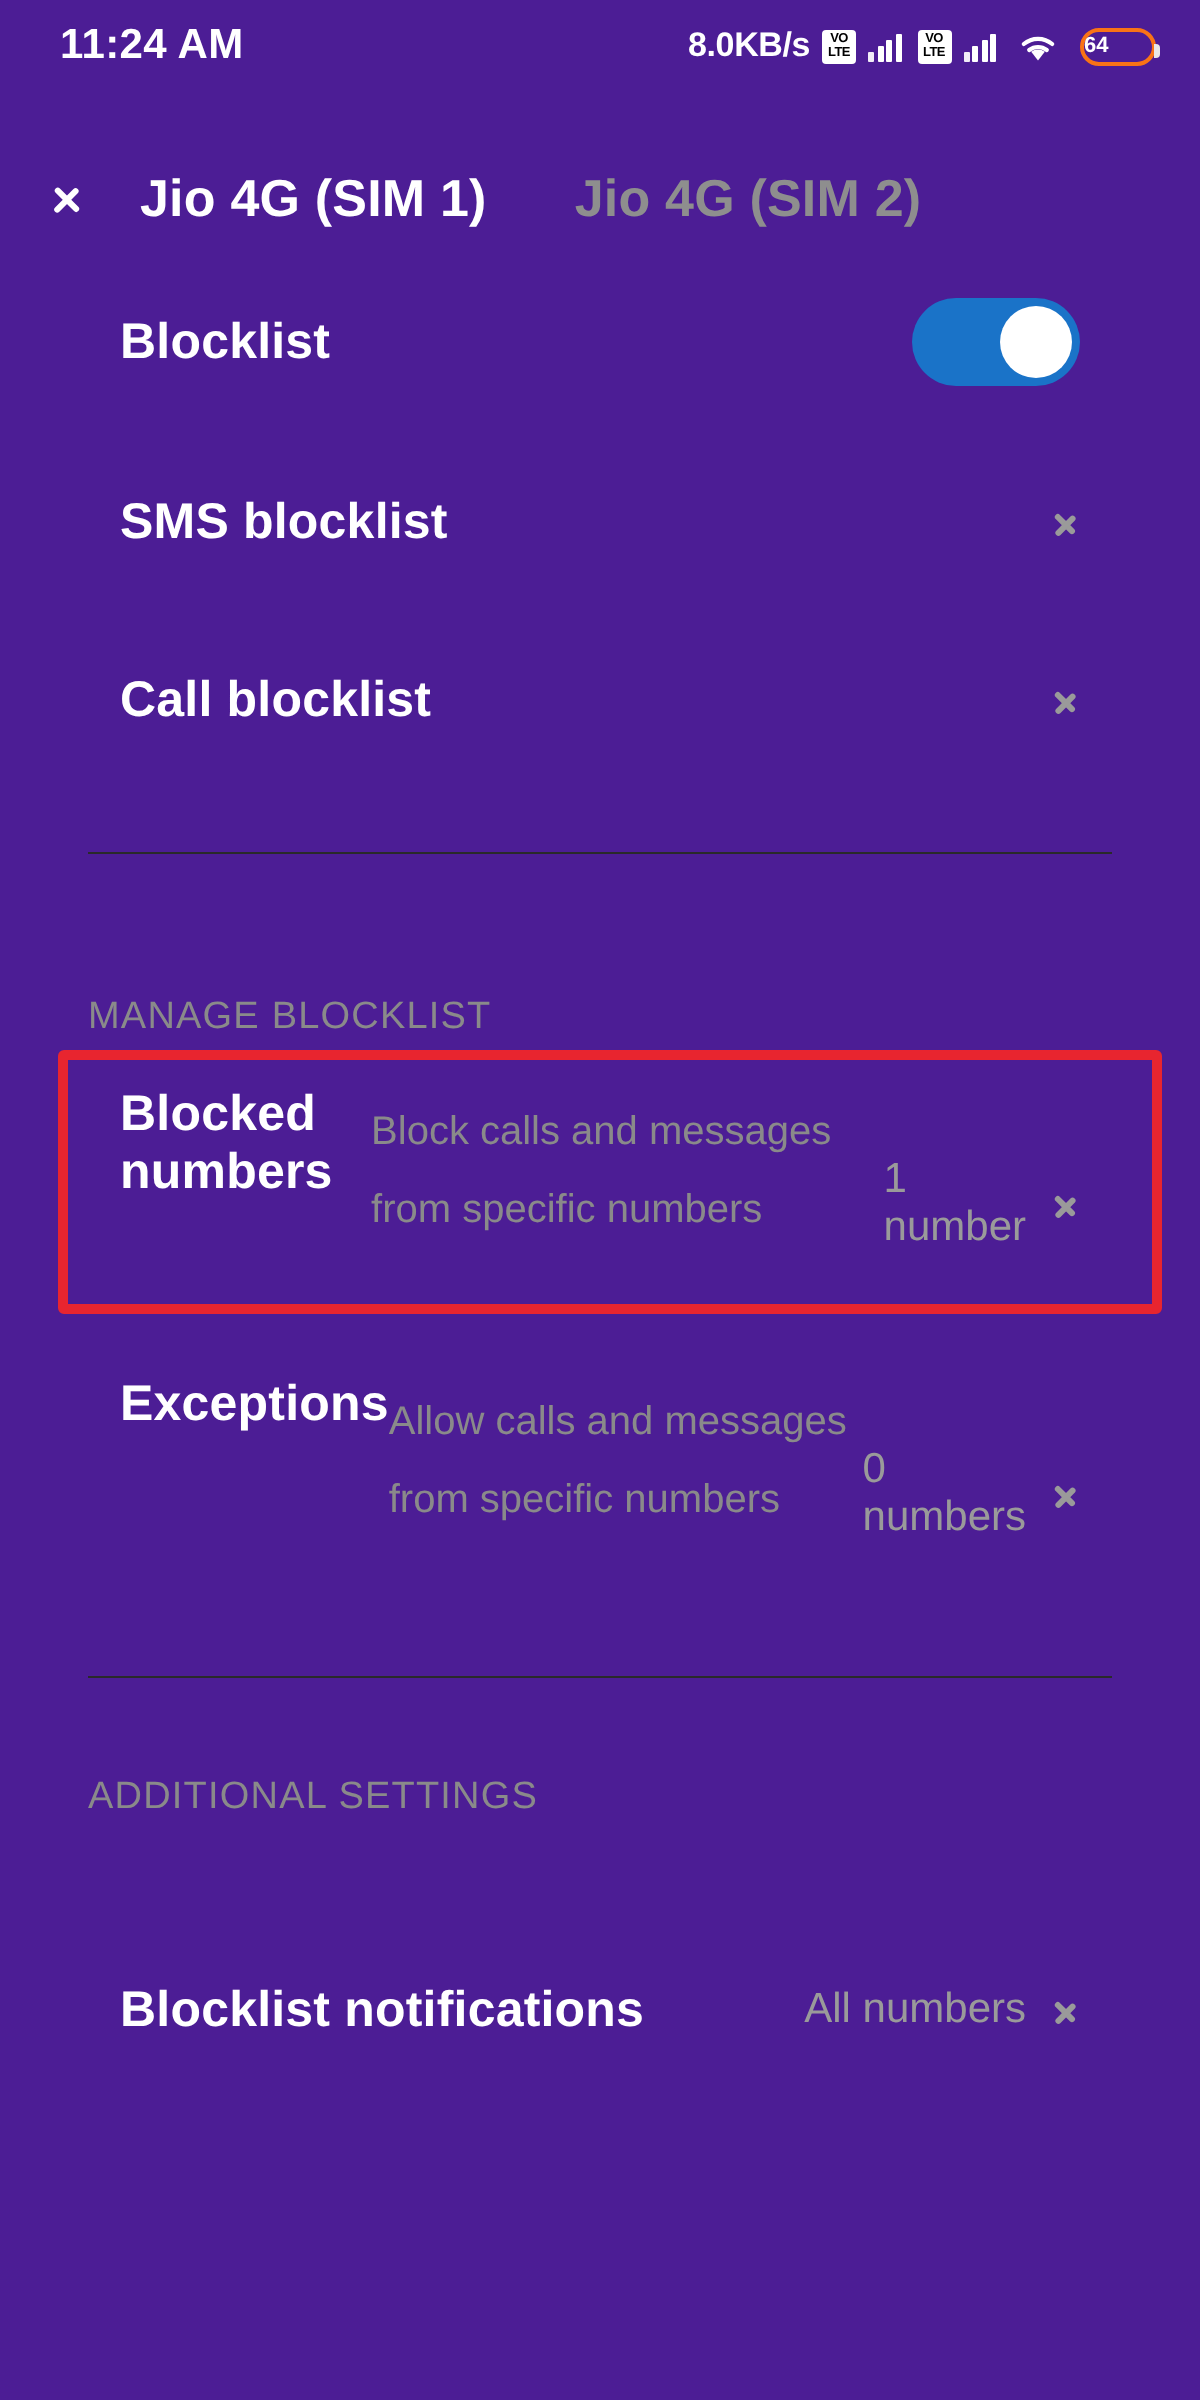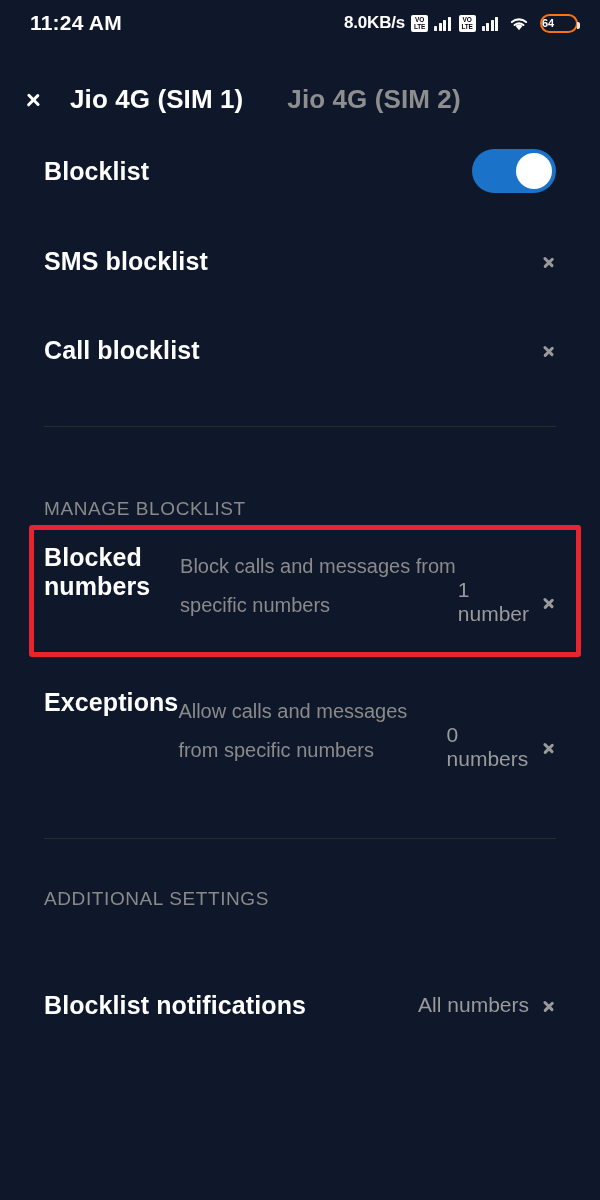--- a/index.html
+++ b/index.html
@@ -2,21 +2,21 @@
 <html><head>
 <meta charset="utf-8">
 <style>
   * { margin:0; padding:0; box-sizing:border-box; }
   html, body {
     width:600px; height:1200px;
     background:#000;
     font-family:"Liberation Sans", sans-serif;
     overflow:hidden;
   }
-  .phone { position:relative; width:600px; height:1200px; background:#0f172a; }
+  .phone { position:relative; width:600px; height:1200px; background:#4c1d95; }
 
   
   .statusbar{
     position:absolute; top:0; left:0; right:0; height:46px;
     display:flex; align-items:center; justify-content:space-between;
     padding:0 22px 0 30px;
   }
   .clock{ color:#fff; font-size:21px; font-weight:700; letter-spacing:.2px; }
   .status-right{ display:flex; align-items:center; gap:6px; }
   .netspeed{ color:#fff; font-size:17px; font-weight:700; letter-spacing:-.2px; }
@@ -51,21 +51,21 @@
     width:64px; height:62px; display:flex; align-items:center; justify-content:center;
   }
   .tab{ font-size:26px; font-weight:700; letter-spacing:.1px; }
   .tab.active{ color:#fff; margin-left:6px; }
   .tab.inactive{ color:#8e8e8e; margin-left:44px; }
 
   
   .row{
     position:absolute; left:0; right:0;
     display:flex; align-items:center; justify-content:space-between;
-    padding:0 44px;
+    padding:0 60px;
   }
   .row-title{ color:#fff; font-size:25px; font-weight:700; letter-spacing:.1px; }
   .row-sub{
     color:#8a8a8a; font-size:20px; font-weight:400; line-height:39px;
     margin-top:4px; max-width:330px;
   }
   .row-left{ display:flex; flex-direction:row; }
   .row-right{ display:flex; align-items:center; gap:14px; }
   .row-value{ color:#9a9a9a; font-size:21px; }
 

